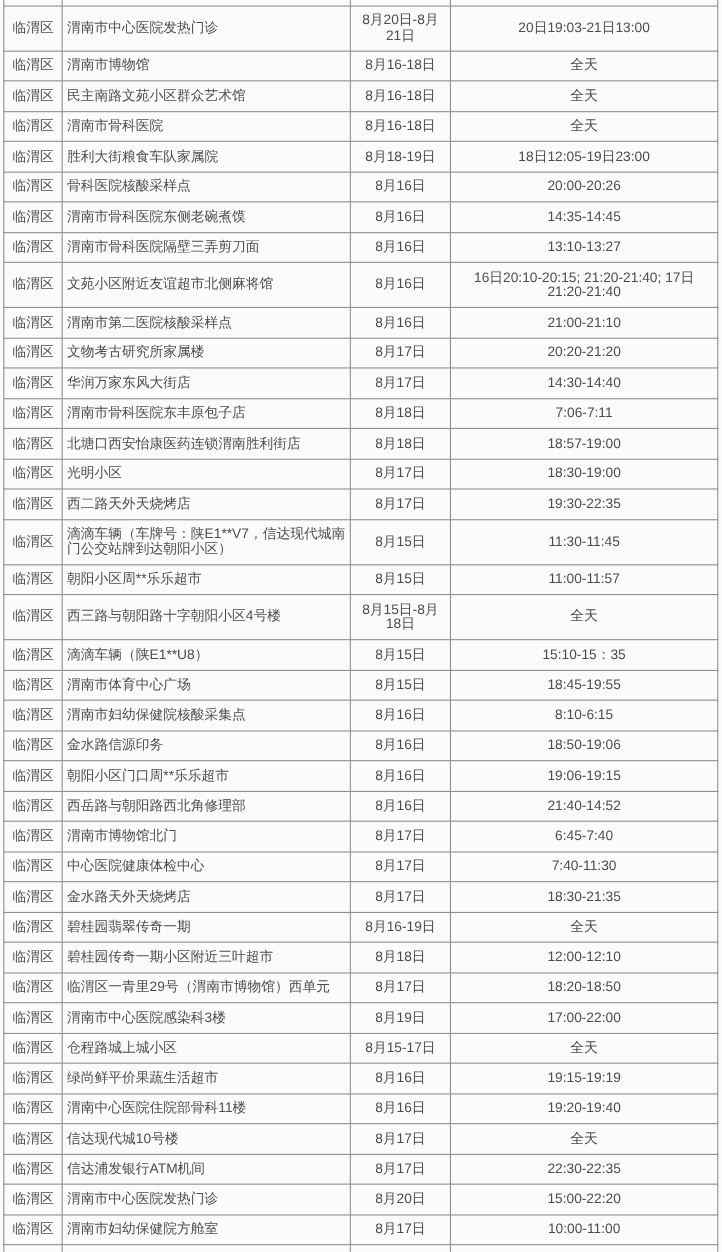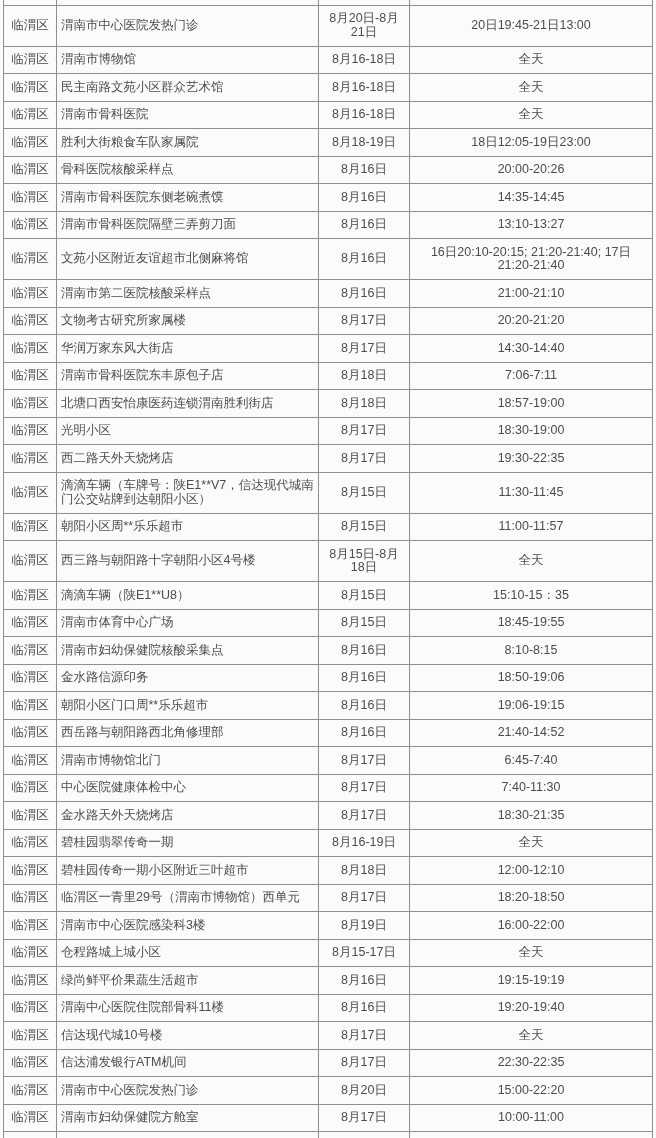--- a/index.html
+++ b/index.html
@@ -61,21 +61,21 @@
       <tr class="spacer">
         <td></td>
         <td></td>
         <td></td>
         <td></td>
       </tr>
       <tr>
     <td class="c-district">临渭区</td>
     <td class="c-location">渭南市中心医院发热门诊</td>
     <td class="c-date">8月20日-8月21日</td>
-    <td class="c-time">20日19:45-21日13:00</td>
+    <td class="c-time">20日19:03-21日13:00</td>
   </tr>
         <tr>
     <td class="c-district">临渭区</td>
     <td class="c-location">渭南市博物馆</td>
     <td class="c-date">8月16-18日</td>
     <td class="c-time">全天</td>
   </tr>
         <tr>
     <td class="c-district">临渭区</td>
     <td class="c-location">民主南路文苑小区群众艺术馆</td>
@@ -187,21 +187,21 @@
         <tr>
     <td class="c-district">临渭区</td>
     <td class="c-location">渭南市体育中心广场</td>
     <td class="c-date">8月15日</td>
     <td class="c-time">18:45-19:55</td>
   </tr>
         <tr>
     <td class="c-district">临渭区</td>
     <td class="c-location">渭南市妇幼保健院核酸采集点</td>
     <td class="c-date">8月16日</td>
-    <td class="c-time">8:10-8:15</td>
+    <td class="c-time">8:10-6:15</td>
   </tr>
         <tr>
     <td class="c-district">临渭区</td>
     <td class="c-location">金水路信源印务</td>
     <td class="c-date">8月16日</td>
     <td class="c-time">18:50-19:06</td>
   </tr>
         <tr>
     <td class="c-district">临渭区</td>
     <td class="c-location">朝阳小区门口周**乐乐超市</td>
@@ -247,21 +247,21 @@
         <tr>
     <td class="c-district">临渭区</td>
     <td class="c-location">临渭区一青里29号（渭南市博物馆）西单元</td>
     <td class="c-date">8月17日</td>
     <td class="c-time">18:20-18:50</td>
   </tr>
         <tr>
     <td class="c-district">临渭区</td>
     <td class="c-location">渭南市中心医院感染科3楼</td>
     <td class="c-date">8月19日</td>
-    <td class="c-time">16:00-22:00</td>
+    <td class="c-time">17:00-22:00</td>
   </tr>
         <tr>
     <td class="c-district">临渭区</td>
     <td class="c-location">仓程路城上城小区</td>
     <td class="c-date">8月15-17日</td>
     <td class="c-time">全天</td>
   </tr>
         <tr>
     <td class="c-district">临渭区</td>
     <td class="c-location">绿尚鲜平价果蔬生活超市</td>

